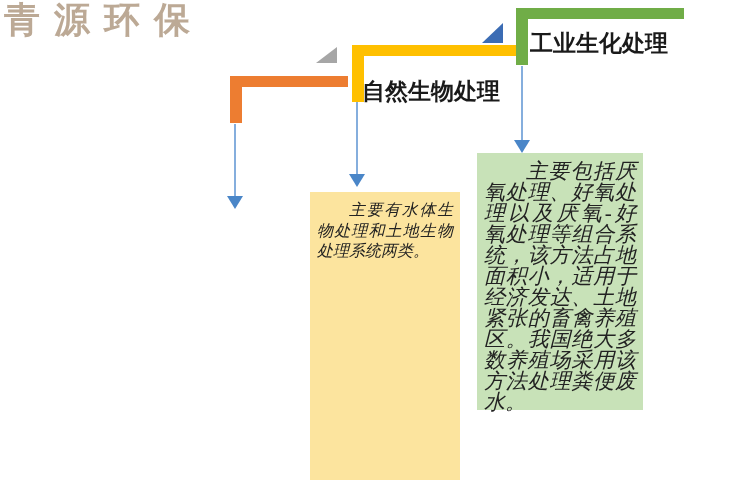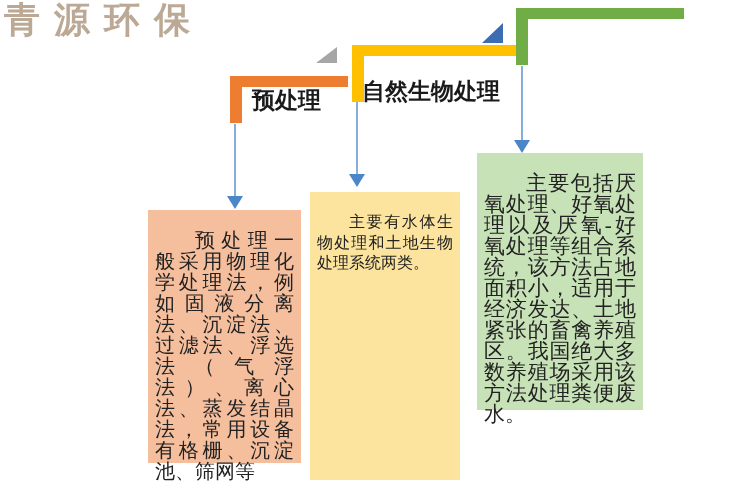--- a/index.html
+++ b/index.html
@@ -67,23 +67,24 @@
   .a1-head { left: 227px; top: 196px; }
   .a2-stem { left: 356px; top: 102px; height: 72px; }
   .a2-head { left: 349px; top: 174px; }
   .a3-stem { left: 521px; top: 66px;  height: 74px; }
   .a3-head { left: 514px; top: 140px; }
 
   
   .info-box {
     position: absolute;
     box-sizing: border-box;
-    padding: 20px 7px;
+    padding: 8px 7px;
     color: #222222;
     text-align: justify;
+    font-style: italic;
   }
   .info-box p { margin: 0; text-indent: 2em; }
   .box1 {
     left: 148px; top: 210px; width: 153px; height: 253px;
     background: #F5BE9D;
     font-size: 20px; line-height: 21px;
   }
   .box2 {
     left: 310px; top: 192px; width: 150px; height: 288px;
     background: #FCE49E;
@@ -97,43 +98,40 @@
 </style>
 </head>
 <body>
 
 <div class="canvas">
 
   <div class="logo">青源环保</div>
 
   <div class="bar step1-v"></div>
   <div class="bar step1-h"></div>
-  <div class="step-label step1-label">预处理</div>
 
   <div class="wedge wedge-gray"></div>
 
   <div class="bar step2-v"></div>
   <div class="bar step2-h"></div>
   <div class="step-label step2-label">自然生物处理</div>
 
   <div class="wedge wedge-blue"></div>
 
   <div class="bar step3-v"></div>
   <div class="bar step3-h"></div>
+  <div class="step-label step3-label">工业生化处理</div>
 
   <div class="stem a1-stem"></div>
   <div class="head a1-head"></div>
   <div class="stem a2-stem"></div>
   <div class="head a2-head"></div>
   <div class="stem a3-stem"></div>
   <div class="head a3-head"></div>
 
-  <div class="info-box box1">
-    <p>预处理一般采用物理化学处理法，例如固液分离法、沉淀法、过滤法、浮选法（气浮法）、离心法、蒸发结晶法，常用设备有格栅、沉淀池、筛网等</p>
-  </div>
 
   <div class="info-box box2">
     <p>主要有水体生物处理和土地生物处理系统两类。</p>
   </div>
 
   <div class="info-box box3">
     <p>主要包括厌氧处理、好氧处理以及厌氧-好氧处理等组合系统，该方法占地面积小，适用于经济发达、土地紧张的畜禽养殖区。我国绝大多数养殖场采用该方法处理粪便废水。</p>
   </div>
 
 </div>

